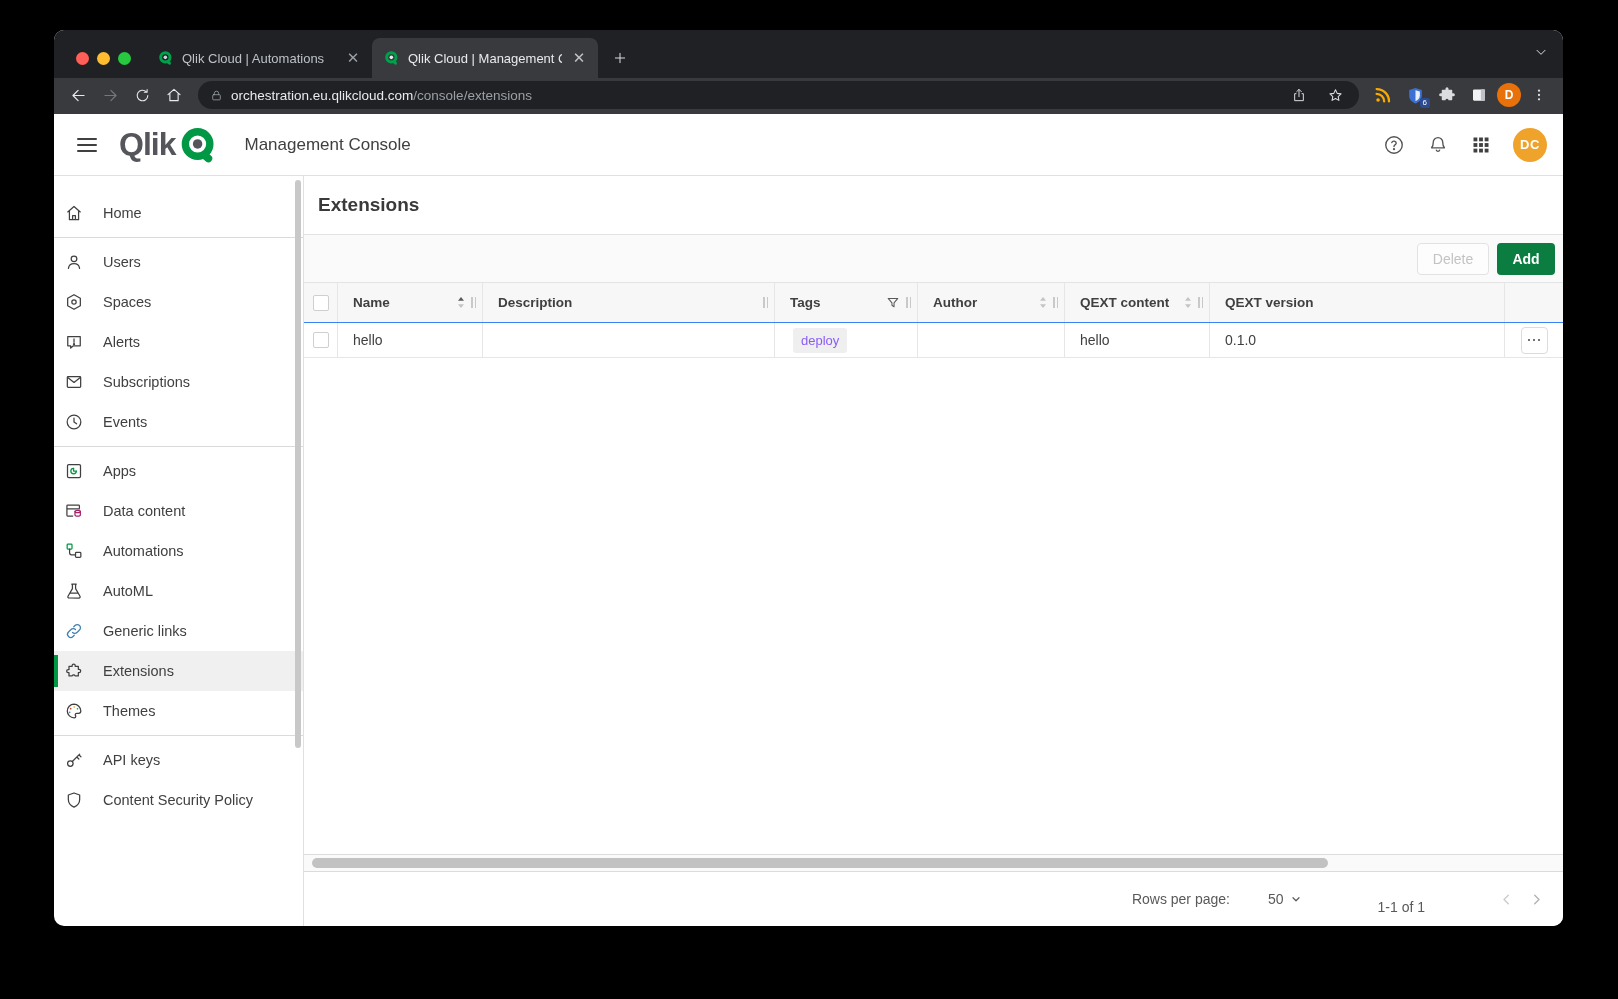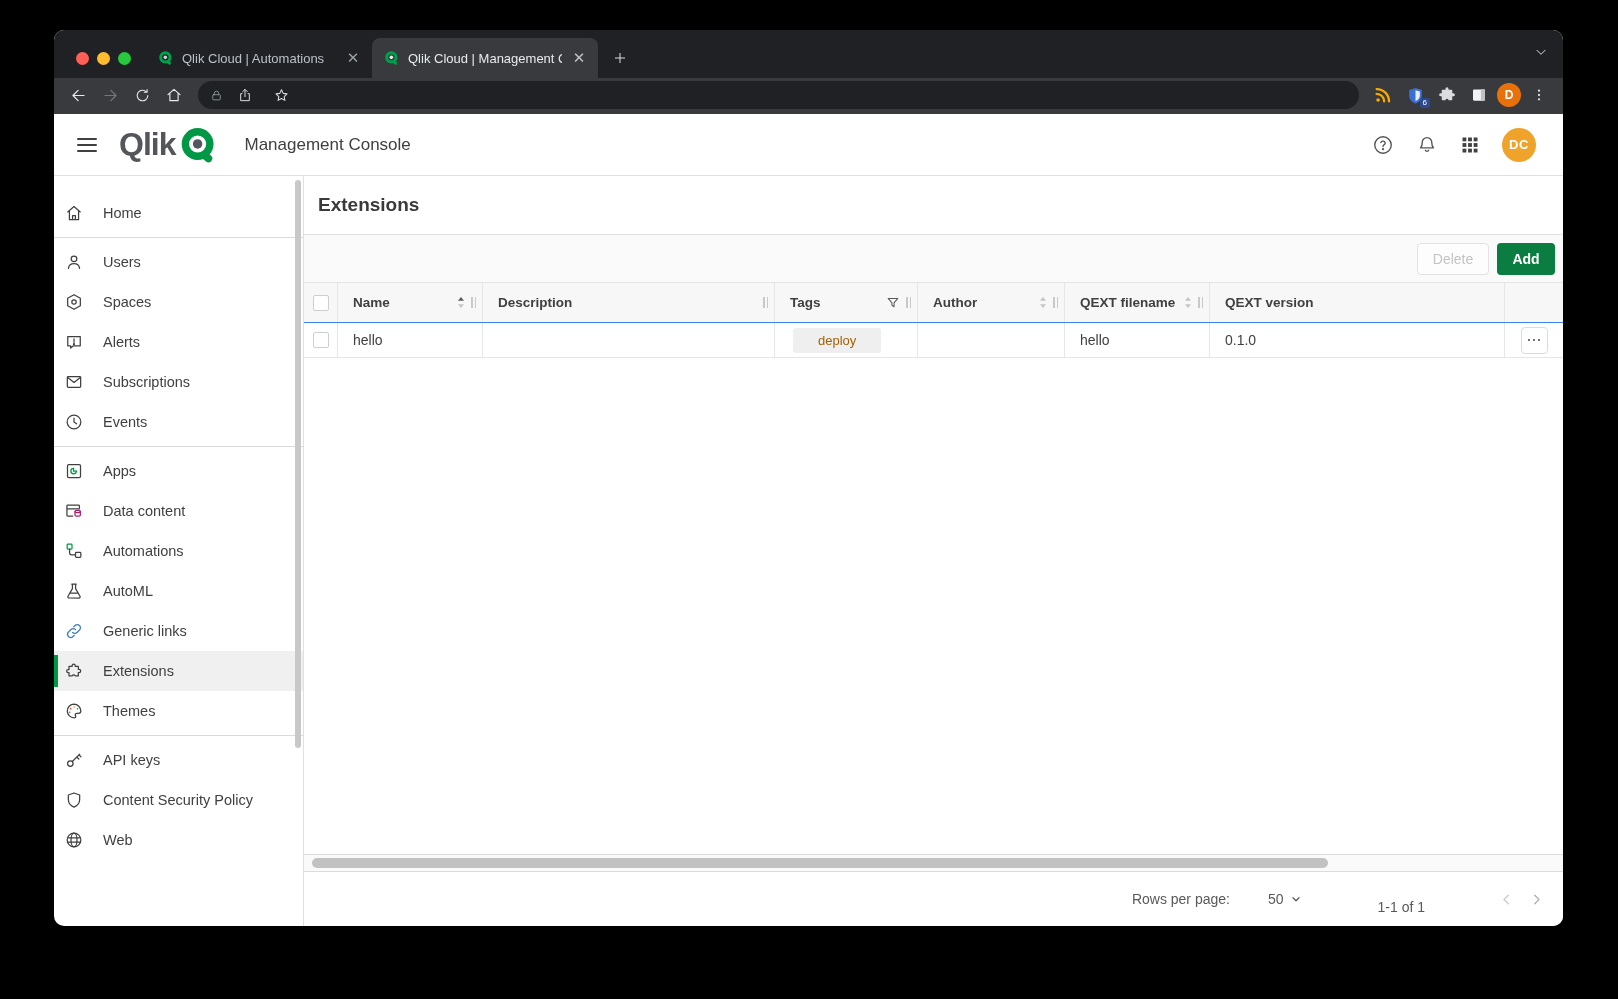--- a/index.html
+++ b/index.html
@@ -31,21 +31,21 @@
   .url { font-size:13.5px; white-space:nowrap; overflow:hidden; flex:1; }
   .url .domain{ color:#e8eaed; } .url .path{ color:#9aa0a6; }
   .extbtn { width:28px; height:28px; display:flex; align-items:center; justify-content:center; position:relative; flex:0 0 auto; }
   .badge { position:absolute; right:-1px; bottom:1px; background:#2b4a8f; color:#fff; font-size:8px;
            padding:1px 3px; border-radius:2px; line-height:1; }
   .chrome-avatar { width:24px; height:24px; border-radius:50%; background:#e8710a; color:#fff; font-size:12px;
                    font-weight:700; display:flex; align-items:center; justify-content:center; }
 
   
   .appheader { height:62px; background:#fff; border-bottom:1px solid #e0e0e0; display:flex; align-items:center;
-               padding:0 27px 0 23px; flex:0 0 auto; }
+               padding:0 16px 0 23px; flex:0 0 auto; }
   .hamburger { width:20px; display:flex; flex-direction:column; gap:4px; margin-right:22px; }
   .hamburger span{ height:2px; background:#404040; border-radius:1px; }
   .qliklogo { display:flex; align-items:center; gap:3px; }
   .qliklogo .word { font-size:32px; font-weight:700; color:#54565b; letter-spacing:-1px; }
   .prodtitle { font-size:17px; color:#404040; margin-left:24px; }
   .hdr-right { margin-left:auto; display:flex; align-items:center; gap:22px; }
   .hicon { display:flex; align-items:center; justify-content:center; color:#545454; }
   .avatar-dc { width:34px; height:34px; border-radius:50%; background:#efa32b; color:#fff; font-size:13px;
                font-weight:700; display:flex; align-items:center; justify-content:center; letter-spacing:.5px; }
 
@@ -75,21 +75,21 @@
   .cell:last-child { border-right:none; }
   .c-cb { width:34px; padding:0; justify-content:center; }
   .c-name{width:145px}.c-desc{width:292px}.c-tags{width:143px}.c-author{width:147px}.c-file{width:145px}.c-ver{width:295px}
   .c-act{ width:58px; justify-content:center; padding:0; }
   .hlabel { font-size:13.5px; font-weight:700; color:#404040; white-space:nowrap; }
   .cval { font-size:14px; color:#404040; white-space:nowrap; }
   .hctrl { margin-left:auto; display:flex; align-items:center; gap:6px; }
   .resize { display:flex; gap:2px; }
   .resize i { width:1.5px; height:11px; background:#c9c9c9; display:block; }
   .checkbox { width:16px; height:16px; border:1px solid #cfcfcf; border-radius:2px; background:#fff; }
-  .chip { background:#efefef; border-radius:3px; padding:5px 25px; font-size:13px; color:#a16207; margin-left:3px; }
+  .chip { background:#efefef; border-radius:3px; padding:5px 8px; font-size:13px; color:#8b5cf6; margin-left:3px; }
   .rowmenu { width:27px; height:27px; border:1px solid #dcdcdc; border-radius:4px; background:#fff;
              display:flex; align-items:center; justify-content:center; gap:2.5px; }
   .rowmenu i { width:2.5px; height:2.5px; border-radius:50%; background:#444; display:block; }
 
   .tbody-empty { flex:1; background:#fff; }
   .hscroll { height:18px; border-top:1px solid #dcdcdc; border-bottom:1px solid #dcdcdc; background:#fafafa; position:relative; }
   .hthumb { position:absolute; left:8px; top:3px; width:1016px; height:10px; border-radius:5px; background:#c2c2c2; }
 
   .pager { height:54px; background:#fff; display:flex; align-items:center; justify-content:flex-end;
            font-size:14px; color:#595959; padding-right:12px; }
@@ -170,20 +170,21 @@
           <path d="M4 11.5 12 4.5l8 7M6.5 9.5V19.5h11V9.5"></path>
         </svg>
     </span>
     <div class="addrbar">
       <span style="color:#9aa0a6">
         <svg class="oi" width="13" height="13" viewBox="0 0 24 24" stroke-width="2">
             <rect x="5" y="10.5" width="14" height="9.5" rx="1.5"></rect>
             <path d="M8 10.5V8a4 4 0 0 1 8 0v2.5"></path>
           </svg>
       </span>
+      <span class="url"><span class="domain">orchestration.eu.qlikcloud.com</span><span class="path">/console/extensions</span></span>
       <span class="navbtn" style="color:#dadce0">
         <svg class="oi" width="16" height="16" viewBox="0 0 24 24">
             <path d="M12 14.5V4M8.5 7 12 3.5 15.5 7"></path>
             <path d="M7.5 10H5.5v10.5h13V10h-2"></path>
           </svg>
       </span>
       <span class="navbtn" style="color:#dadce0">
         <svg class="oi" width="17" height="17" viewBox="0 0 24 24">
             <path d="m12 4 2.4 5 5.4.7-4 3.8 1 5.4L12 16.3l-4.8 2.6 1-5.4-4-3.8L9.6 9z"></path>
           </svg>
@@ -407,30 +408,20 @@
         <span class="slabel">API keys</span>
       </div>
       <div class="sitem">
         <span class="sicon">
             <svg class="oi" width="20" height="20" viewBox="0 0 24 24">
               <path d="M12 3.6 18.8 6v5.3c0 4.6-2.9 7.5-6.8 9.3-3.9-1.8-6.8-4.7-6.8-9.3V6z"></path>
             </svg>
           </span>
         <span class="slabel">Content Security Policy</span>
       </div>
-      <div class="sitem">
-        <span class="sicon">
-            <svg class="oi" width="20" height="20" viewBox="0 0 24 24">
-              <circle cx="12" cy="12" r="8.2"></circle>
-              <ellipse cx="12" cy="12" rx="3.6" ry="8.2"></ellipse>
-              <path d="M4.2 9.4h15.6M4.2 14.6h15.6"></path>
-            </svg>
-          </span>
-        <span class="slabel">Web</span>
-      </div>
       <div class="side-scroll"></div>
     </nav>
 
     <div class="main">
       <div class="pagetitle-band">
         <h1>Extensions</h1>
       </div>
 
       <div class="actionbar">
         <button class="btn btn-delete" disabled="">Delete</button>
@@ -482,21 +473,21 @@
                 <path d="M4 1 7 4.7H1z" fill="#c4c4c4"></path>
                 <path d="M4 12 1 8.3h6z" fill="#c4c4c4"></path>
               </svg>
             <span class="resize">
                 <i></i>
                 <i></i>
               </span>
           </span>
         </div>
         <div class="cell c-file">
-          <span class="hlabel">QEXT filename</span>
+          <span class="hlabel">QEXT content</span>
           <span class="hctrl">
             <svg width="8" height="13" viewBox="0 0 8 13">
                 <path d="M4 1 7 4.7H1z" fill="#c4c4c4"></path>
                 <path d="M4 12 1 8.3h6z" fill="#c4c4c4"></path>
               </svg>
             <span class="resize">
                 <i></i>
                 <i></i>
               </span>
           </span>

